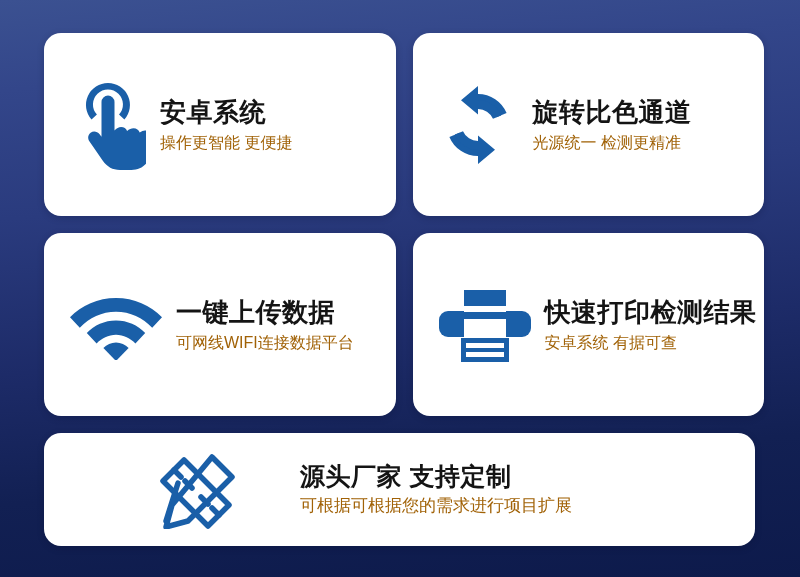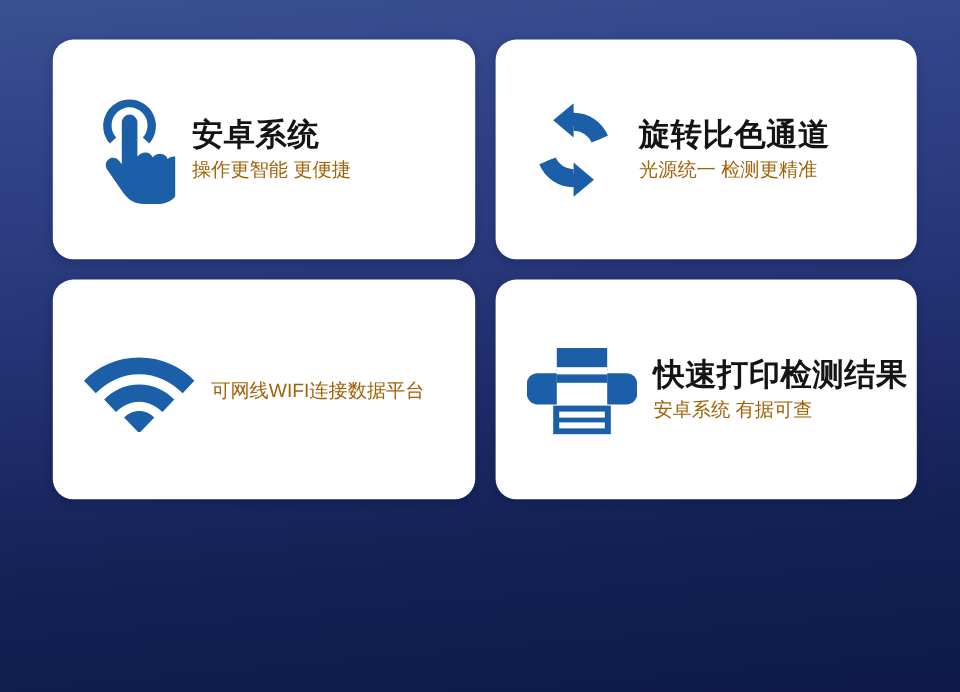--- a/index.html
+++ b/index.html
@@ -125,20 +125,21 @@
 
     <div class="card card-half">
       <div class="icon-wrap icon-wifi">
         <svg viewBox="0 0 92 70" xmlns="http://www.w3.org/2000/svg">
           <path d="M46 8 C28 8 11.5 15.4 0 27.3 l9.8 10.4 C19.2 27.9 31.9 21.8 46 21.8 s26.8 6.1 36.2 15.9 L92 27.3 C80.5 15.4 64 8 46 8 z" fill="#1a5fa8"></path>
           <path d="M46 30.5 c-11.4 0-21.7 4.7-29.2 12.5 l9.8 10.4 C31.6 48.4 38.4 44.8 46 44.8 s14.4 3.6 19.4 8.6 l9.8 -10.4 C67.7 35.2 57.4 30.5 46 30.5 z" fill="#1a5fa8"></path>
           <path d="M46 52.5 c-4.9 0-9.3 2.1-12.6 5.5 L46 71 l12.6 -13 C55.3 54.6 50.9 52.5 46 52.5 z" fill="#1a5fa8"></path>
         </svg>
       </div>
       <div class="texts">
+        <div class="title">一键上传数据</div>
         <div class="subtitle">可网线WIFI连接数据平台</div>
       </div>
     </div>
 
     <div class="card card-half">
       <div class="icon-wrap icon-print">
         <svg viewBox="0 0 92 74" xmlns="http://www.w3.org/2000/svg">
           <rect x="25" y="2" width="42" height="20" fill="#1a5fa8"></rect>
           <path d="M8 24 h9 v12 h-9 z" fill="#1a5fa8"></path>
           <rect x="0" y="23" width="92" height="26" rx="9" fill="#1a5fa8"></rect>
@@ -150,14 +151,35 @@
         </svg>
       </div>
       <div class="texts">
         <div class="title">快速打印检测结果</div>
         <div class="subtitle">安卓系统 有据可查</div>
       </div>
     </div>
 
   </div>
 
+  <div class="card card-wide">
+    <div class="icon-wrap icon-pen">
+      <svg viewBox="0 0 84 78" xmlns="http://www.w3.org/2000/svg">
+        <g stroke="#1a5fa8" stroke-width="5.5" fill="none" stroke-linejoin="round" stroke-linecap="round">
+          <path d="M30 9 L9 30 l45 45 21-21 z"></path>
+          <path d="M20 19 l7 7"></path>
+          <path d="M31 30 l7 7"></path>
+          <path d="M47 46 l7 7"></path>
+          <path d="M58 57 l7 7"></path>
+        </g>
+        <g stroke="#1a5fa8" stroke-width="5.5" fill="none" stroke-linejoin="round" stroke-linecap="round">
+          <path d="M58 6 l20 20 -44 44 -22 6 6-22 z"></path>
+          <path d="M12 70 l12-38"></path>
+        </g>
+      </svg>
+    </div>
+    <div class="texts">
+      <div class="title">源头厂家 支持定制</div>
+      <div class="subtitle">可根据可根据您的需求进行项目扩展</div>
+    </div>
+  </div>
 
 </div>
 
 </body></html>

